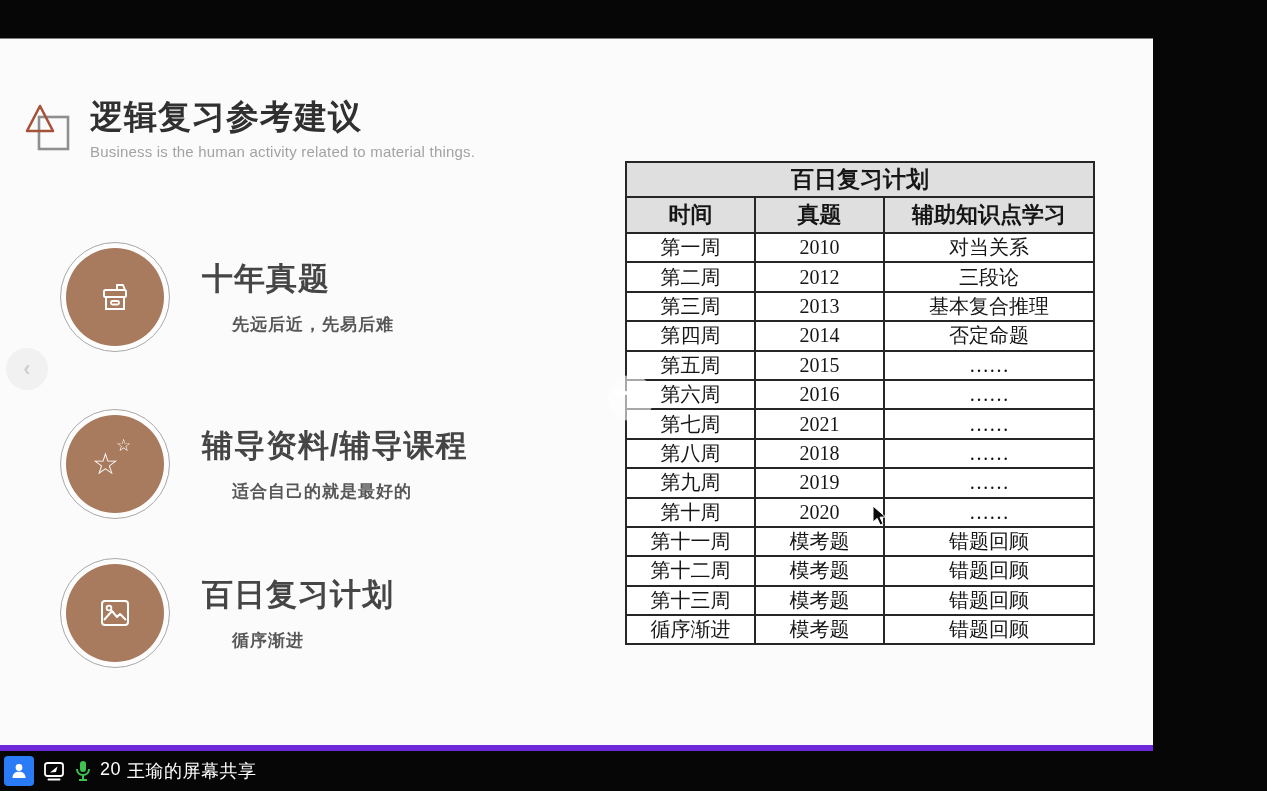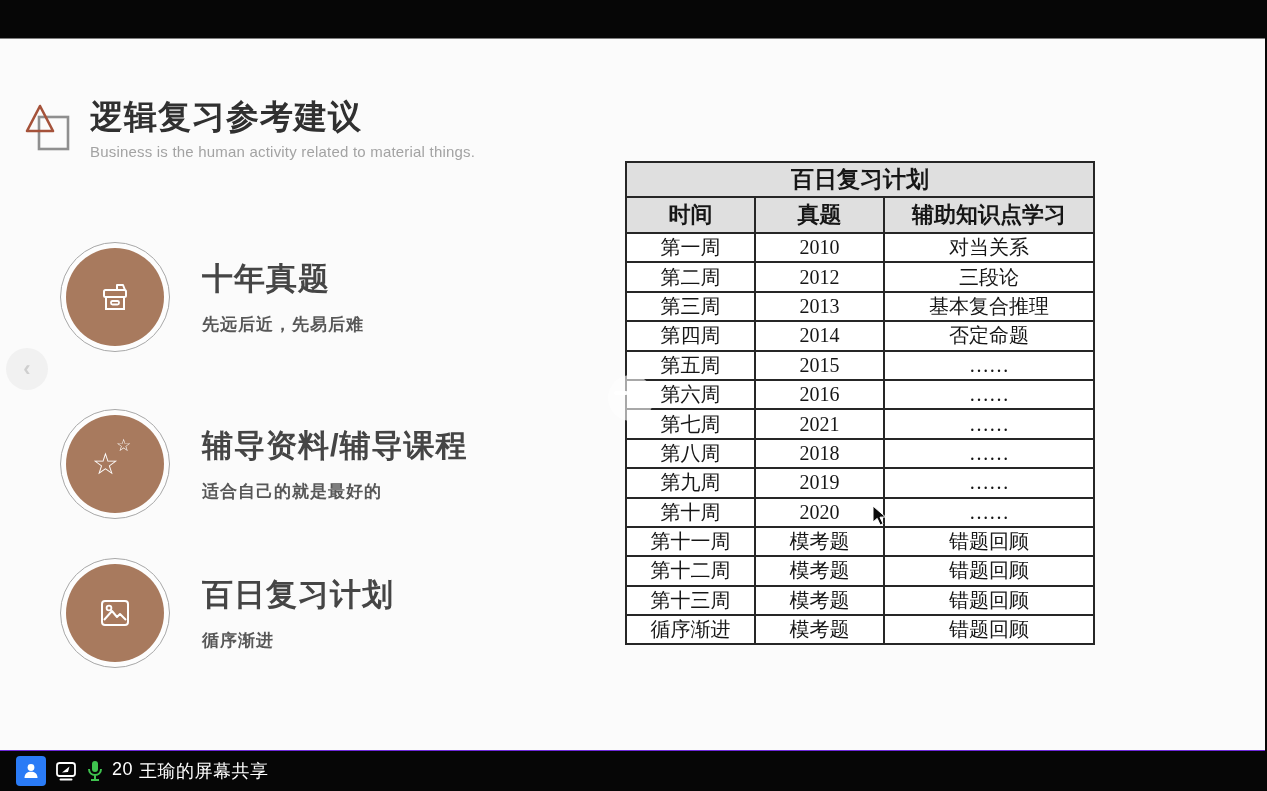--- a/index.html
+++ b/index.html
@@ -1,22 +1,22 @@
 <!DOCTYPE html>
 <html><head>
 <meta charset="utf-8">
 <style>
   html,body{margin:0;padding:0;background:#000;}
   body{width:1267px;height:791px;position:relative;overflow:hidden;
        font-family:"Liberation Sans","DejaVu Sans",sans-serif;}
   .screen{position:absolute;inset:0;background:#060606;}
 
   
-  .slide{position:absolute;left:0;top:38px;width:1265px;height:713px;
-         background:#fbfbfb;border-top:1px solid #7e7e7e;border-bottom:1px solid #6d28d9;
+  .slide{position:absolute;left:0;top:38px;width:1153px;height:713px;
+         background:#fbfbfb;border-top:1px solid #7e7e7e;border-bottom:6px solid #6d28d9;
          box-sizing:border-box;}
 
   
   .logo{position:absolute;left:24px;top:64px;width:48px;height:50px;}
 
   
   .title-block{position:absolute;left:90px;top:58px;}
   .main-title{font-size:33px;font-weight:800;color:#303030;letter-spacing:1px;line-height:1.2;}
   .main-subtitle{font-size:15px;color:#a3a3a3;margin-top:6px;letter-spacing:.2px;}
 
@@ -25,21 +25,21 @@
   .item1{top:200px;}
   .item2{top:367px;}
   .item3{top:516px;}
   .circle-outer{width:110px;height:110px;border-radius:50%;border:1px solid #a8a8a8;
                 background:#fdfdfd;display:flex;align-items:center;justify-content:center;
                 box-sizing:border-box;flex:0 0 auto;}
   .circle-inner{width:98px;height:98px;border-radius:50%;display:flex;align-items:center;
                 justify-content:center;color:#fff;position:relative;}
   .item-text{display:flex;flex-direction:column;gap:13px;}
   .item-title{font-size:31px;font-weight:800;color:#454545;letter-spacing:1px;white-space:nowrap;}
-  .item-sub{font-size:17px;font-weight:700;color:#575757;letter-spacing:1px;white-space:nowrap;}
+  .item-sub{font-size:17px;font-weight:700;color:#575757;letter-spacing:1px;white-space:nowrap;margin-left:30px;}
 
   .star-big{position:absolute;left:26px;top:34px;font-size:30px;line-height:1;}
   .star-small{position:absolute;left:50px;top:22px;font-size:17px;line-height:1;}
 
   
   .plan-table-wrap{position:absolute;left:625px;top:122px;}
   table.plan{border-collapse:collapse;width:470px;background:#fff;
              font-family:"Liberation Serif","DejaVu Serif",serif;}
   table.plan td{border:2px solid #262626;text-align:center;color:#161616;padding:0;}
   td.c-time{width:127px;}
@@ -59,21 +59,21 @@
   .watermark{position:absolute;left:608px;top:336px;width:46px;height:46px;border-radius:50%;
              background:rgba(255,255,255,0.6);}
   .watermark::after{content:"";position:absolute;left:6px;top:16px;width:14px;height:4px;
              background:rgba(255,255,255,0.95);border-radius:2px;}
 
   
   .cursor{position:absolute;left:871px;top:466px;}
 
   
   .bottom-bar{position:absolute;left:0;top:751px;width:1267px;height:40px;background:#060606;
-              display:flex;align-items:center;gap:8px;padding-left:16px;box-sizing:border-box;}
+              display:flex;align-items:center;gap:8px;padding-left:4px;box-sizing:border-box;}
   .avatar{width:30px;height:30px;border-radius:4px;display:flex;align-items:center;justify-content:center;flex:0 0 auto;}
   .share-label{color:#fff;font-size:18px;letter-spacing:.5px;white-space:nowrap;display:flex;gap:6px;}
 </style>
 </head>
 <body>
 
 <div class="screen">
 
   <div style="position:absolute;left:0;top:0;width:1267px;height:38px;background:#060606;"></div>
 

